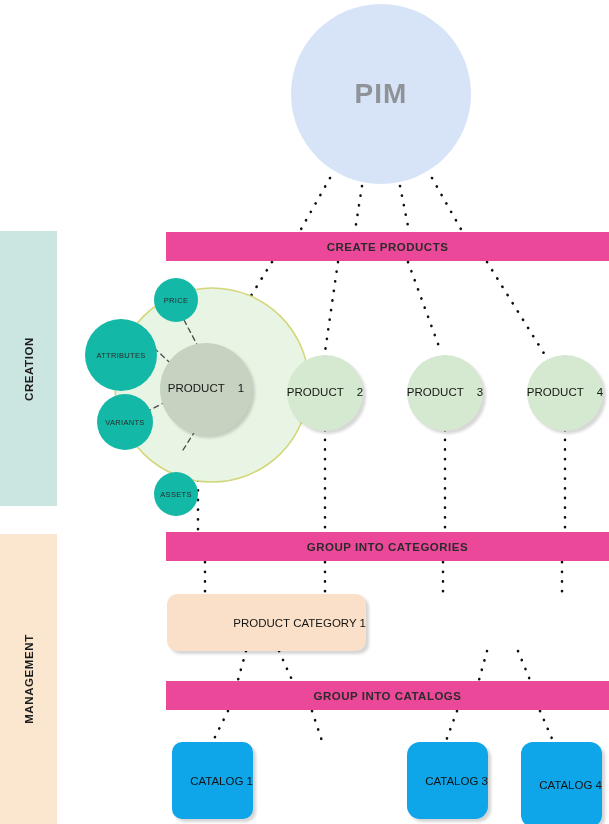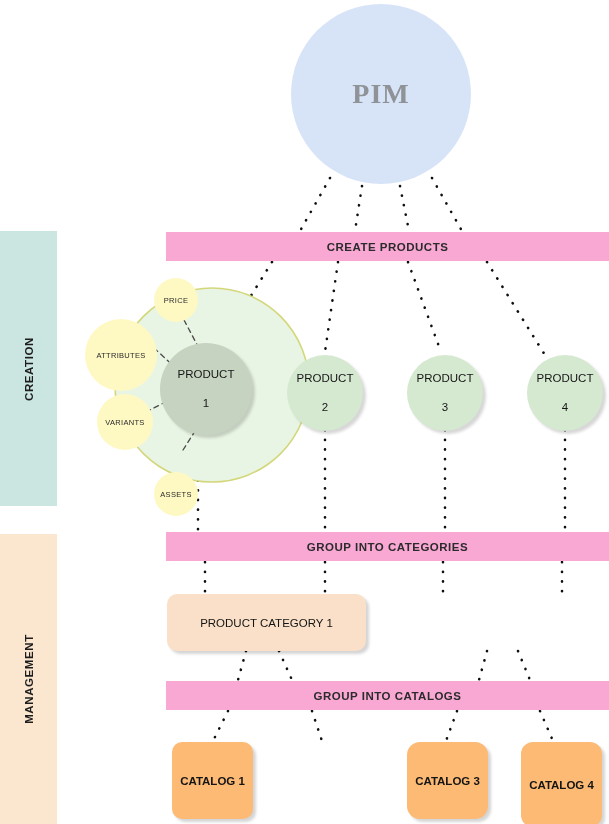--- a/index.html
+++ b/index.html
@@ -11,59 +11,59 @@
   
   .rail{position:absolute;left:0;width:57px;display:flex;align-items:center;justify-content:center;}
   .rail span{
     transform:rotate(-90deg);white-space:nowrap;
     font-size:11.5px;font-weight:bold;letter-spacing:.6px;color:#1d1d1d;
   }
   #rail-creation{top:231px;height:275px;background:#cbe5e0;}
   #rail-management{top:534px;height:290px;background:#fbe7d0;}
 
   
-  .band{position:absolute;background:#f9a8d4;display:flex;align-items:center;justify-content:center;}
+  .band{position:absolute;background:#ec4899;display:flex;align-items:center;justify-content:center;}
   .band span{font-size:11.5px;font-weight:bold;letter-spacing:.5px;color:#2b2b2b;}
   #band-create{left:166px;top:232px;width:443px;height:29px;}
   #band-categories{left:166px;top:532px;width:443px;height:29px;text-align:right;}
   #band-catalogs{left:166px;top:681px;width:443px;height:29px;}
 
   
   #pim{
     position:absolute;left:291px;top:4px;width:180px;height:180px;border-radius:50%;
     background:#d7e4f8;display:flex;align-items:center;justify-content:center;
   }
-  #pim span{font-size:28px;font-weight:bold;letter-spacing:1px;color:#8f9296;font-family:Liberation Serif, serif;}
+  #pim span{font-size:28px;font-weight:bold;letter-spacing:1px;color:#8f9296;}
 
   
   .pcircle{
     position:absolute;border-radius:50%;
-    display:flex;flex-direction:column;align-items:center;justify-content:center;
+    display:flex;flex-direction:row;align-items:center;justify-content:center;
     box-shadow:3px 3px 3px rgba(0,0,0,.16);
     font-size:11.5px;color:#161616;line-height:1.35;text-align:center;gap:13px;
   }
   .pcircle.green{background:#d5e8d0;}
   .pcircle.grey{background:#c7d3c1;}
 
   
   .scircle{
-    position:absolute;border-radius:50%;background:#fef9c3;
+    position:absolute;border-radius:50%;background:#14b8a6;
     display:flex;align-items:center;justify-content:center;
     font-size:7.5px;font-weight:500;letter-spacing:.3px;color:#2a2a2a;text-align:center;
   }
 
   
   .rbox{
     position:absolute;border-radius:10px;
-    display:flex;align-items:center;justify-content:center;
+    display:flex;align-items:center;justify-content:flex-end;
     box-shadow:3px 3px 3px rgba(0,0,0,.17);
     font-size:11.5px;color:#141414;text-align:center;
   }
   .rbox.cat{background:#fae0c8;}
-  .rbox.cata{background:#fdba74;font-weight:bold;}
+  .rbox.cata{background:#0ea5e9;}
 </style>
 </head>
 <body>
 
 <div id="stage">
 
   <svg id="canvas" viewBox="0 0 609 824" xmlns="http://www.w3.org/2000/svg">
     <defs>
       <style>
         .dot{stroke:#0f0f0f;stroke-width:2.6;stroke-linecap:round;

